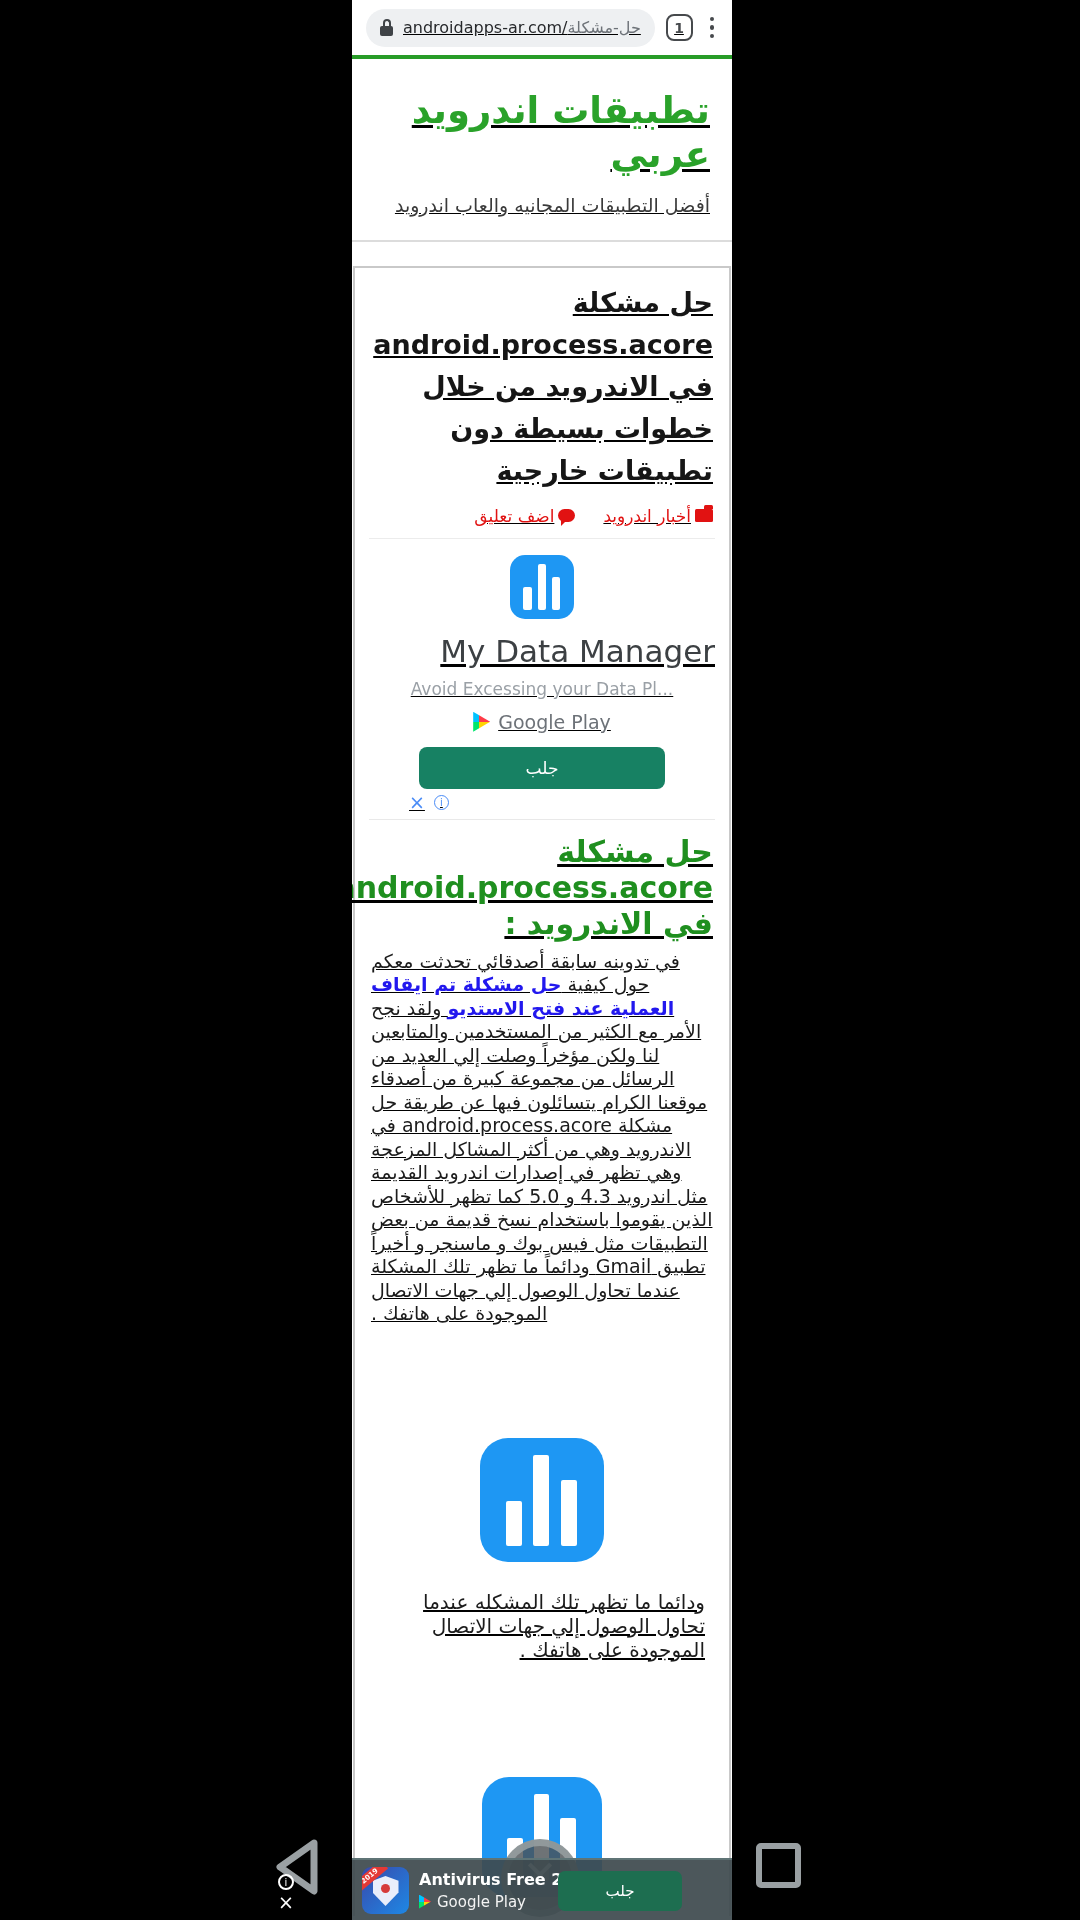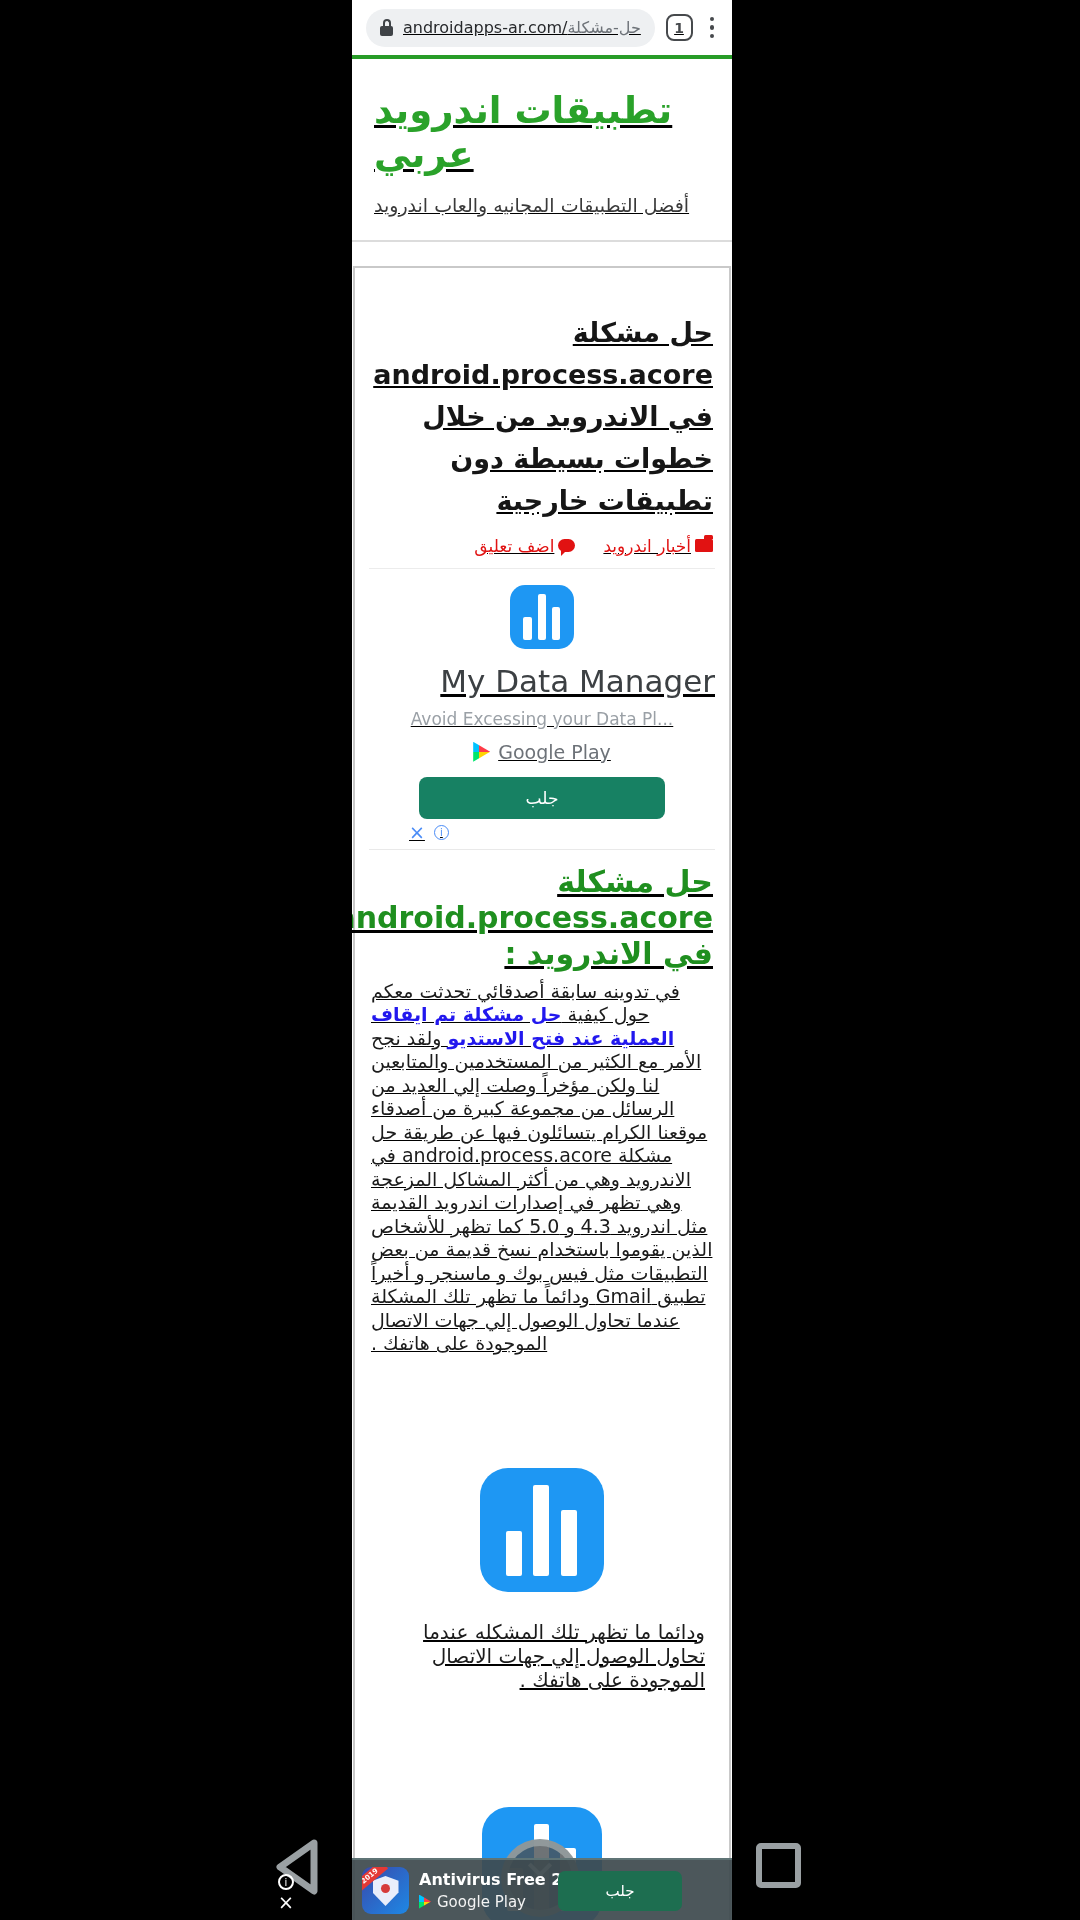--- a/index.html
+++ b/index.html
@@ -16,28 +16,28 @@
   .lock .shackle { position:absolute; top:0; left:2.5px; width:8px; height:10px; border:2px solid #3f4347; border-bottom:none; border-radius:5px 5px 0 0; }
   .url-text { font-size:16px; color:#26282b; white-space:nowrap; overflow:hidden; }
   .url-path { color:#6d7278; }
   .tab-btn { flex:0 0 auto; width:27px; height:27px; border:2.5px solid #46494c; border-radius:8px; display:flex; align-items:center; justify-content:center; font-size:14px; font-weight:bold; color:#46494c; }
   .menu-btn { flex:0 0 auto; display:flex; flex-direction:column; gap:4px; padding:4px 6px; }
   .menu-btn i { width:4.5px; height:4.5px; background:#46494c; border-radius:50%; }
 
   .theme-line { height:4px; background:#279c27; }
 
   
-  .site-header { padding:30px 22px 24px; border-bottom:2px solid #dcdcdc; text-align:left; background:#fff; }
+  .site-header { padding:30px 22px 24px; border-bottom:2px solid #dcdcdc; text-align:right; background:#fff; }
   .site-title { color:#2aa22a; font-size:37px; font-weight:bold; line-height:1.2; }
   .site-tagline { margin-top:16px; color:#3a3a3a; font-size:19px; }
 
   
   .card { margin:24px 1px 0; border:2px solid #c9c9c9; border-bottom:none; background:#fff; padding:14px 14px 0; min-height:1650px; }
 
-  .post-title { direction:rtl; text-align:right; color:#161616; font-size:27px; line-height:42px; margin:30px 2px 0; }
+  .post-title { direction:rtl; text-align:right; color:#161616; font-size:27px; line-height:42px; margin:0 2px 0; }
   .post-meta { direction:rtl; display:flex; justify-content:flex-start; align-items:center; gap:28px; color:#e11212; font-size:17px; padding:14px 2px 12px; border-bottom:1px solid #ececec; }
   .meta-item { display:flex; align-items:center; gap:4px; color:#e11212; text-decoration:none; }
   .folder-icon { position:relative; width:18px; height:13px; background:#e11212; border-radius:1.5px; }
   .folder-icon::before { content:""; position:absolute; top:-4px; right:0; width:9px; height:4px; background:#e11212; border-radius:1.5px 1.5px 0 0; }
   .comment-icon { position:relative; width:17px; height:13px; background:#e11212; border-radius:7px; }
   .comment-icon::after { content:""; position:absolute; bottom:-4px; left:3px; border:4px solid transparent; border-top-color:#e11212; border-left-color:#e11212; }
 
   
   .bars-icon { position:relative; display:inline-block; background:#1e97f3; border-radius:22%; }
   .bars-icon i { position:absolute; bottom:13%; background:#fff; border-radius:2px; }

